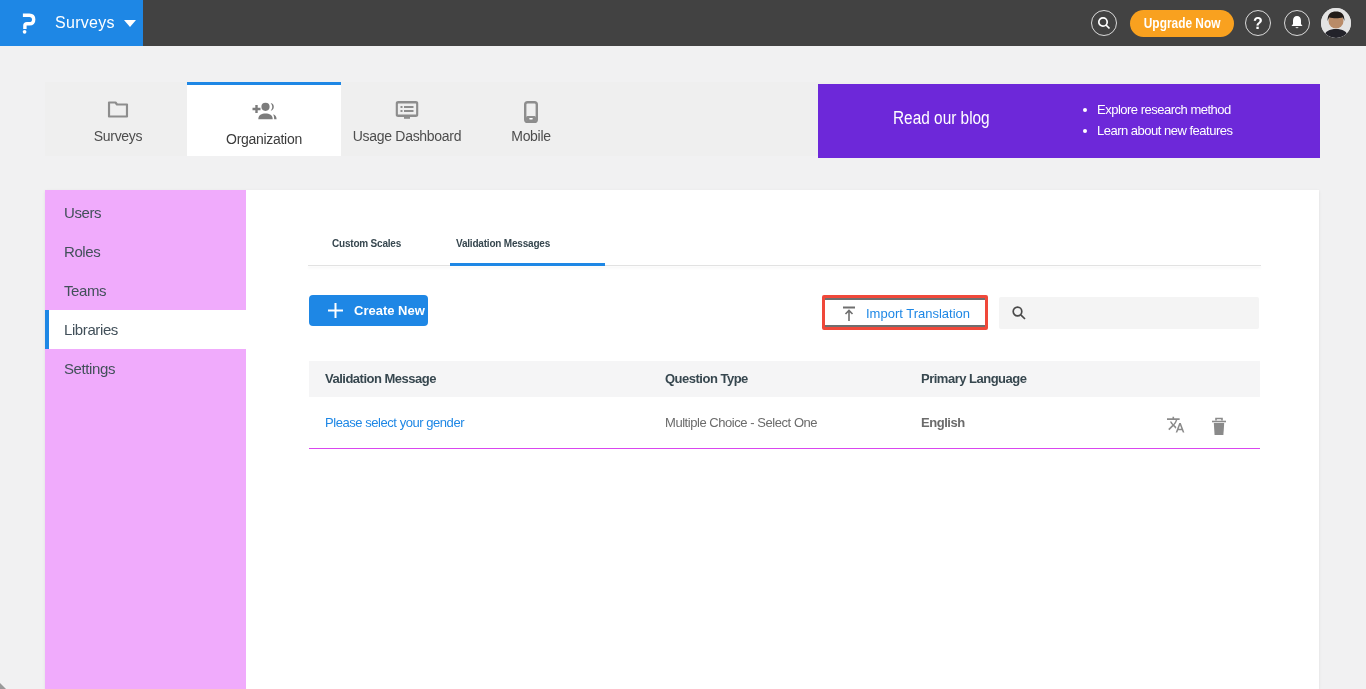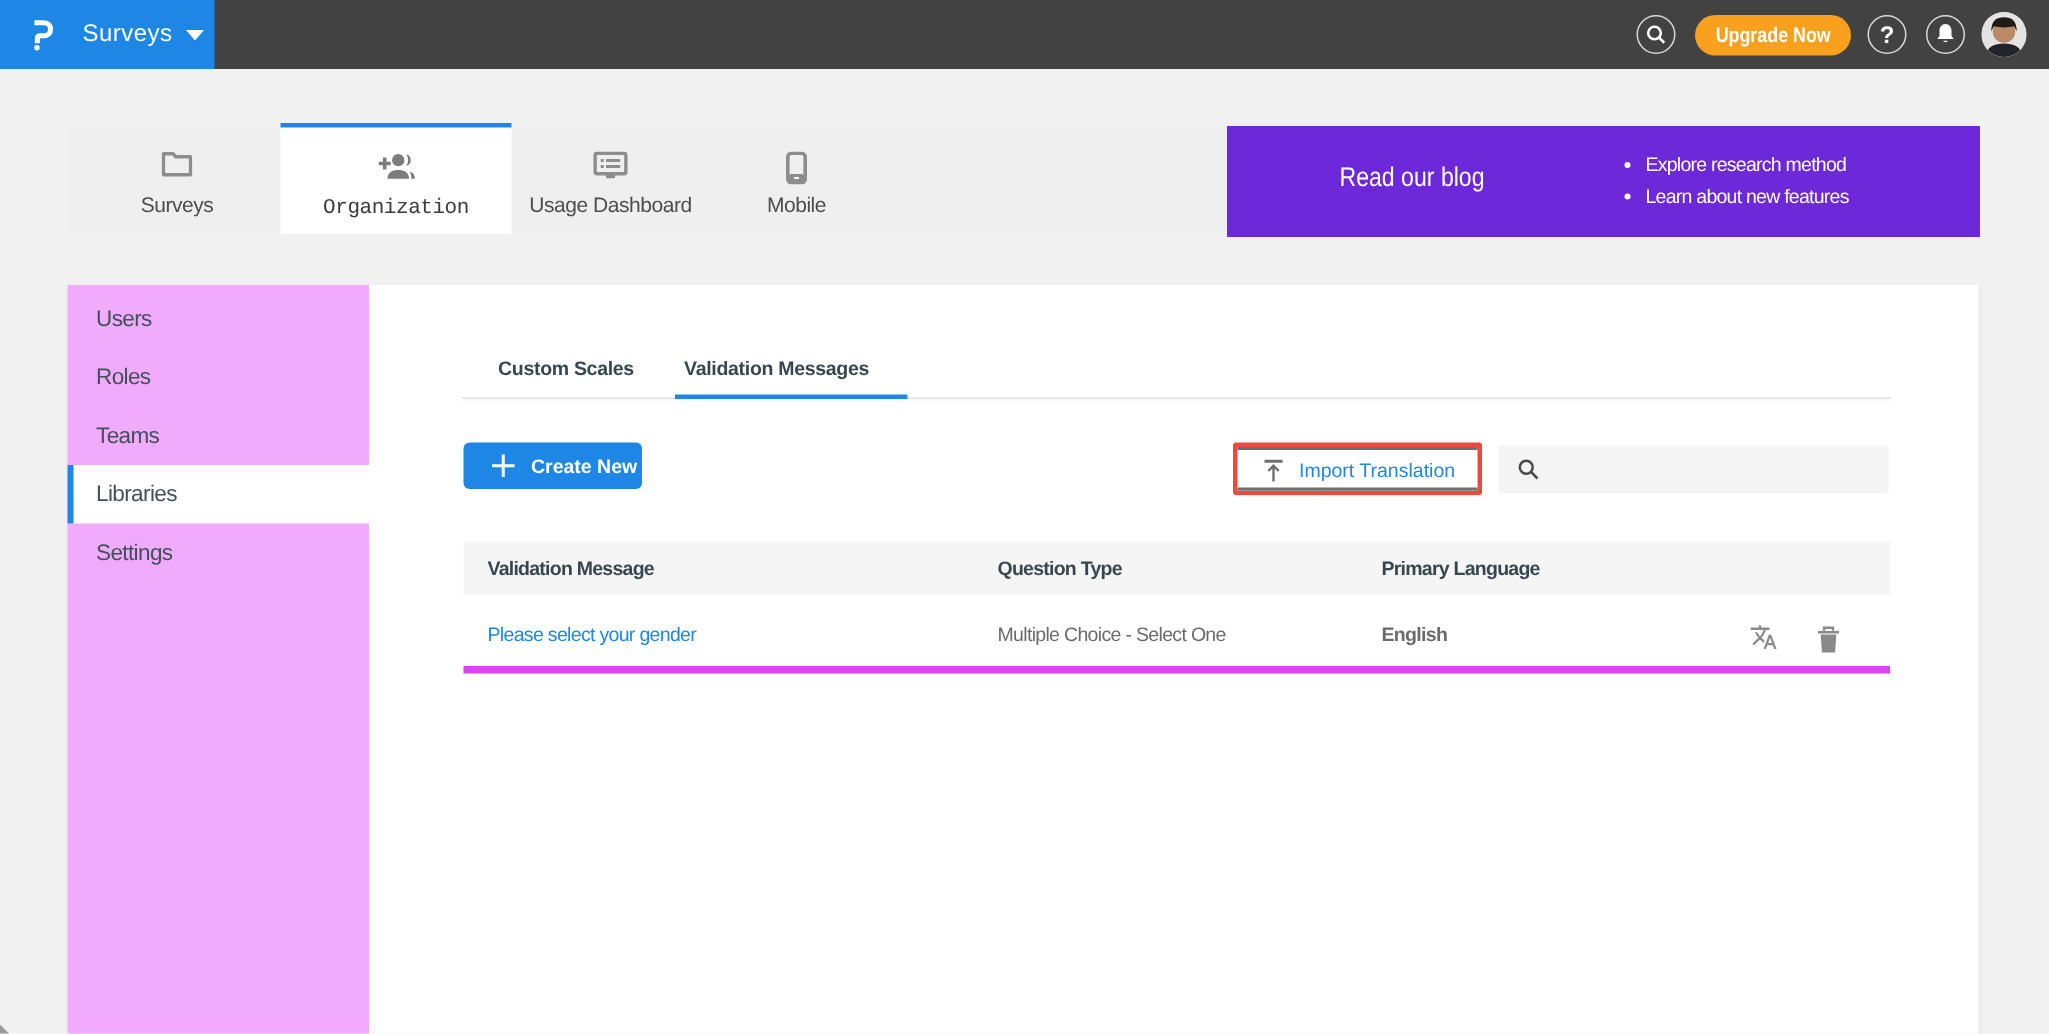--- a/index.html
+++ b/index.html
@@ -37,37 +37,37 @@
     border-radius:50%; background:#fff; }
   
   #card { position:absolute; left:45px; top:190px; width:1274px; height:499px; background:#fff;
     box-shadow:0 1px 3px rgba(0,0,0,0.08); }
   #sidebar { position:absolute; left:0; top:0; width:201px; height:499px; background:#f0abfc; }
   .sitem { position:absolute; left:0; width:201px; height:39px; line-height:39px;
     padding-left:19px; font-size:15px; color:#42505a; letter-spacing:-0.4px; }
   .sitem.active { background:#fff; border-left:4px solid #1e87e5; padding-left:15px; }
   
   #content { position:absolute; left:201px; top:0; width:1073px; height:499px; }
-  .ctab { position:absolute; top:48px; font-size:13px; font-weight:bold; color:#37474f; letter-spacing:-0.2px; }
+  .ctab { position:absolute; top:48px; font-size:10px; font-weight:bold; color:#37474f; letter-spacing:-0.2px; }
   #ctab-line { position:absolute; left:62px; top:75px; width:953px; height:1px; background:#e2e2e2; box-shadow:0 2px 3px rgba(0,0,0,0.07); }
   #ctab-under { position:absolute; left:204px; top:73px; width:155px; height:3px; background:#1e87e5; }
   #btn-create { position:absolute; left:63px; top:105px; width:119px; height:31px;
     background:#1e87e5; border-radius:4px; color:#fff; }
   #btn-create .plus { position:absolute; left:18px; top:7px; width:17px; height:17px; }
   #btn-create .txt { position:absolute; left:45px; top:0; line-height:31px; font-size:13px; font-weight:bold; }
   #import-anno { position:absolute; left:576px; top:105px; width:166px; height:35px;
     border:3px solid #f0483a; border-radius:2px; background:#14b8a6; }
   #import-btn { position:absolute; left:0; top:0; right:0; bottom:0; border-top:2px solid #6f6f6f; border-bottom:2px solid #6f6f6f; background:#fff; }
   #import-btn .txt { position:absolute; left:41px; top:0; line-height:27px; font-size:13px; color:#1e87e5; }
   #search-inp { position:absolute; left:753px; top:107px; width:260px; height:32px; background:#f4f4f4; border-radius:2px; }
   
   #thead { position:absolute; left:63px; top:171px; width:951px; height:36px; background:#f5f5f6; }
   #thead div { position:absolute; top:0; line-height:36px; font-size:13px; font-weight:bold; color:#37474f; letter-spacing:-0.5px; }
   #trow { position:absolute; left:63px; top:207px; width:951px; height:52px; background:#fff;
-    border-bottom:5px solid #d946ef; }
+    border-bottom:1px solid #d946ef; }
   #trow div { position:absolute; top:0; line-height:51px; font-size:13px; color:#6b6b6b; letter-spacing:-0.45px; }
   #trow .link { color:#1e87e5; }
   
   #cornerw { position:absolute; left:0px; top:683px; width:0; height:0;
     border-left:6px solid #9a9a9a; border-top:6px solid transparent; }
 </style>
 </head>
 <body>
 <div id="topbar">
   <div id="logobox">
@@ -104,21 +104,21 @@
   </div>
 </div>
 
 <div id="navrow">
   <div class="navtab" style="left:8px; width:130px;">
     <svg width="21" height="17" viewBox="0 0 21 17">
       <path d="M1.5 15.5 L1.5 1.5 L8 1.5 L9.5 3.5 L19.5 3.5 L19.5 15.5 Z" fill="none" stroke="#8d8d8d" stroke-width="2.2" stroke-linejoin="round"></path>
     </svg>
     <div class="lbl">Surveys</div>
   </div>
-  <div class="navtab" id="tab-org" style="left:142px; width:154px;font-family:Liberation Mono, monospace;">
+  <div class="navtab" id="tab-org" style="left:142px; width:154px;">
     <svg width="26" height="18" viewBox="0 0 26 18" style="top:17px;">
       <path d="M5.5 3 L5.5 11 M1.5 7 L9.5 7" stroke="#7c7c7c" stroke-width="2.4"></path>
       <circle cx="14.5" cy="4.8" r="4.1" fill="#7c7c7c"></circle>
       <path d="M7.3 17.2 C7.3 13 10.6 11.4 14.5 11.4 C18.4 11.4 21.7 13 21.7 17.2 Z" fill="#7c7c7c"></path>
       <path d="M19.7 0.9 A4 4 0 0 1 19.7 8.7 A6.2 6.2 0 0 0 19.7 0.9 Z" fill="#7c7c7c"></path>
       <path d="M23.2 17.2 L25.6 17.2 C25.6 14.6 24.3 13 22.2 12.3 C22.85 13.6 23.2 15.25 23.2 17.2 Z" fill="#7c7c7c"></path>
     </svg>
     <div class="lbl">Organization</div>
   </div>
   <div class="navtab" style="left:283px; width:158px;">

